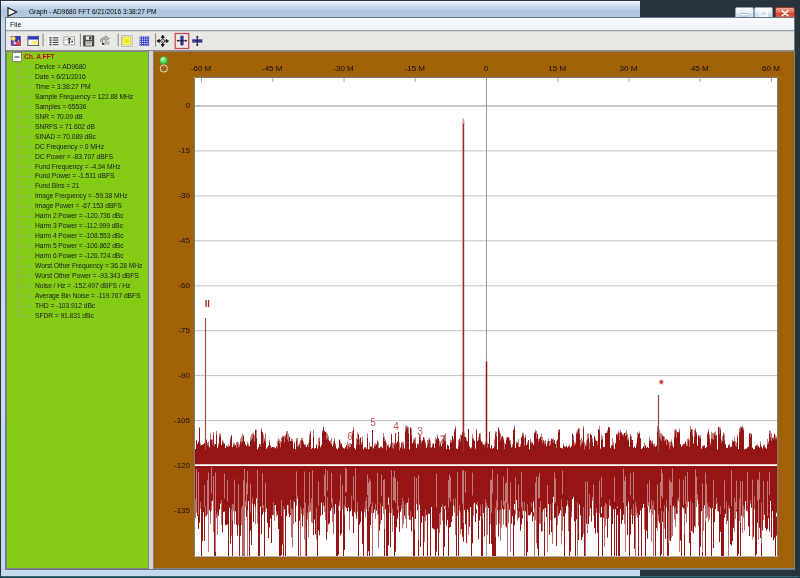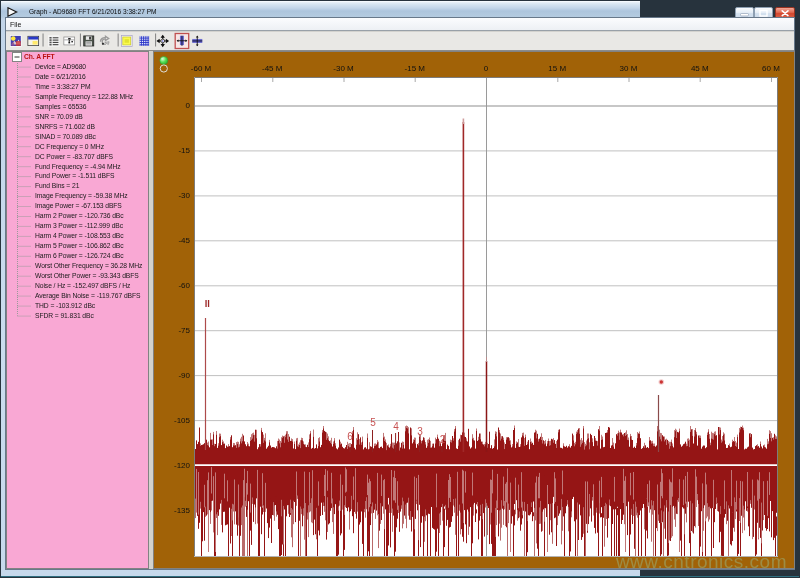--- a/index.html
+++ b/index.html
@@ -6,21 +6,21 @@
  background:linear-gradient(180deg,#f3f8fc 0px,#d8e6f2 3px,#c3d6e9 7px,#adc5dd 10px,#b4cbe0 16px,#c2d5e9 18px,#cadcee 60%,#c6d9ec 100%);}
 .frame::before{content:"";position:absolute;left:0;top:0;right:0;height:1px;background:#f5fafe}
 .tline{position:absolute;left:1px;top:576px;width:798px;height:1px;background:#2f6f80}
 .title{position:absolute;left:28px;top:3.5px;font-size:8px;color:#0a0a0a;white-space:nowrap;
  transform:scaleX(0.82);transform-origin:0 50%;line-height:13px}
 .appicon{position:absolute;left:6px;top:6px}
 .client{position:absolute;left:4px;top:16px;width:790px;height:553px;background:#d3d2ce;border:1px solid #67788a}
 .menu{position:absolute;left:0;top:0;width:788px;height:13px;background:linear-gradient(180deg,#fbfcfe,#edf0f4);border-bottom:1px solid #98a0a8}
 .menu span{position:absolute;left:4px;top:1px;font-size:7px;color:#111;line-height:11px}
 .toolbar{position:absolute;left:0;top:14px;width:788px;height:19px;background:#e9e8e5;border-bottom:1px solid #8c8c8c}
-.treepanel{position:absolute;left:0px;top:33px;width:143px;height:518px;background:#f9a8d4;border:1px solid #828282}
+.treepanel{position:absolute;left:0px;top:33px;width:143px;height:518px;background:#84cc16;border:1px solid #828282}
 .graphpanel{position:absolute;left:147px;top:33px;width:642px;height:518px;background:#a16207;border:1px solid #828282}
 .ti{position:absolute;left:28px;height:10px;line-height:10px;font-size:7.5px;color:#1a1a1a;white-space:nowrap;letter-spacing:-0.1px;transform:scaleX(0.9);transform-origin:0 50%}
 .root{position:absolute;left:17.4px;top:0;height:9px;line-height:9px;font-size:7.5px;color:#bb1111;white-space:nowrap;font-weight:bold;letter-spacing:-0.1px;transform:scaleX(0.9);transform-origin:0 50%}
 .wm{position:absolute;left:0;top:551px;width:786px;text-align:right;font-size:19px;color:rgba(152,185,135,0.48);letter-spacing:0.5px;z-index:50;line-height:20px}
 </style></head><body>
 <div class="frame">
 <svg class="appicon" width="11" height="10" viewBox="0 0 11 10">
       <path d="M1 0.8 L9.6 5 L1 9.2 Z" fill="#fcfcfc" stroke="#1a1a1a" stroke-width="1.2"></path>
     </svg>
 <div class="title">Graph - AD9680 FFT 6/21/2016 3:38:27 PM</div>
@@ -282,14 +282,13 @@
           <text x="396.0" y="430.0" font-size="10" fill="#c75252" text-anchor="middle" font-family="Liberation Sans">4</text>
           <text x="420.0" y="435.0" font-size="10" fill="#c75252" text-anchor="middle" font-family="Liberation Sans">3</text>
           <text x="442.5" y="443.0" font-size="10" fill="#c75252" text-anchor="middle" font-family="Liberation Sans">2</text>
           <rect x="205.4" y="300" width="1.3" height="7" fill="#9c2424"></rect>
           <rect x="207.9" y="300" width="1.3" height="7" fill="#9c2424"></rect>
           <circle cx="661.3" cy="382" r="1.7" fill="#cc3434"></circle>
           <circle cx="661.3" cy="382" r="2.8" fill="#cc3434" opacity="0.25"></circle>
         </svg>
       </div>
 </div>
-<div class="wm">www.cntronics.com</div>
 </div>
 <div class="tline"></div>
 </body></html>

